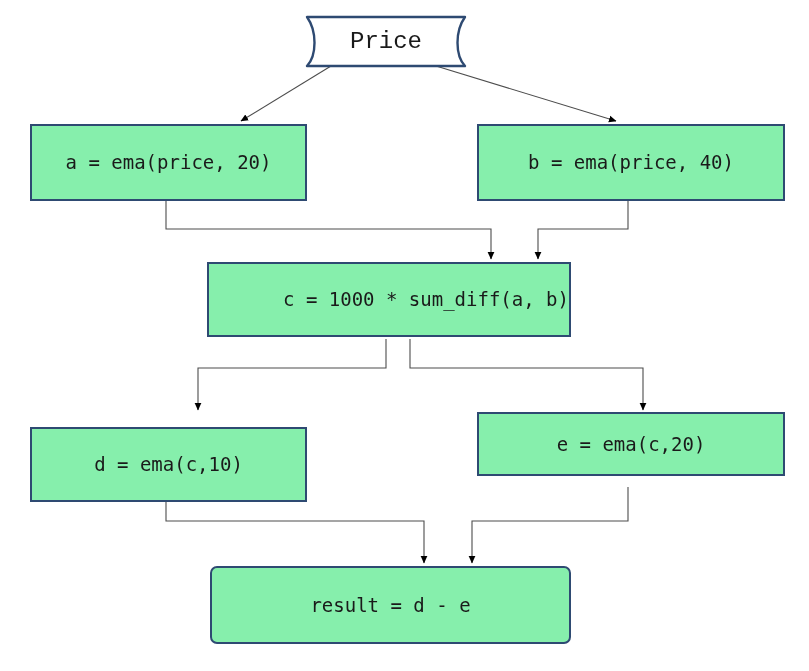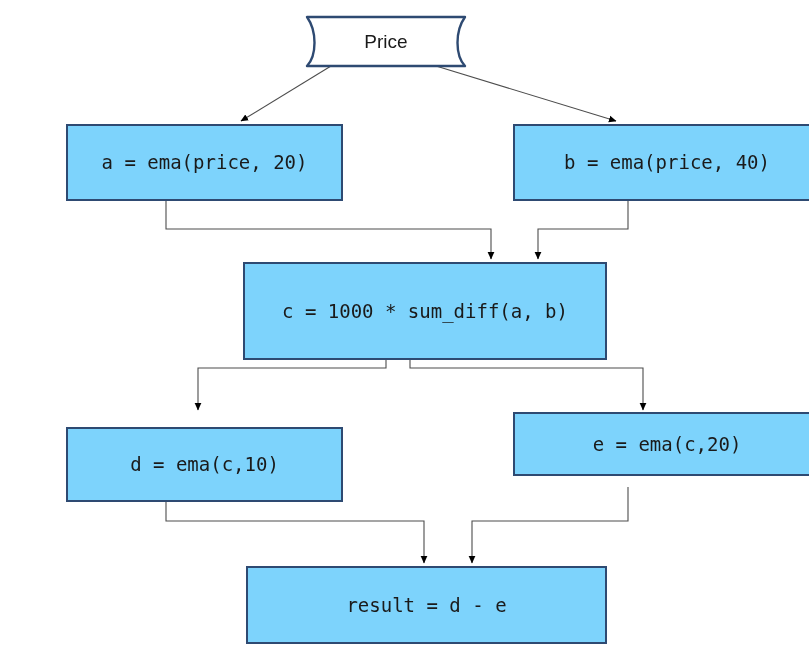--- a/index.html
+++ b/index.html
@@ -22,27 +22,26 @@
     position: absolute;
     left: 0;
     top: 0;
     width: 809px;
     height: 671px;
     pointer-events: none;
   }
   .node {
     position: absolute;
     box-sizing: border-box;
-    background: #7dd3fc;
+    background: #86efac;
     border: 2px solid #2e4a72;
     display: flex;
     align-items: center;
     justify-content: center;
     z-index: 2;
-    margin-left: 36px;
   }
   .node-label {
     font-family: "DejaVu Sans Mono", "Liberation Mono", monospace;
     font-size: 19px;
     color: #1a1a1a;
     white-space: pre;
     letter-spacing: 0px;
     line-height: 1;
   }
   .tape-node {
@@ -56,22 +55,22 @@
   }
   .tape-label {
     position: absolute;
     left: 0;
     top: 0;
     width: 100%;
     height: 100%;
     display: flex;
     align-items: center;
     justify-content: center;
-    font-family: Liberation Sans, sans-serif;
-    font-size: 19px;
+    font-family: Liberation Mono, monospace;
+    font-size: 24px;
     color: #1a1a1a;
     white-space: pre;
   }
 </style>
 </head>
 <body>
 
 <div id="canvas">
 
   <svg id="edge-layer" viewBox="0 0 809 671" width="809" height="671">
@@ -109,29 +108,29 @@
   </div>
 
   <div class="node" style="left:30px; top:124px; width:277px; height:77px;">
     <span class="node-label">a = ema(price, 20)</span>
   </div>
 
   <div class="node" style="left:477px; top:124px; width:308px; height:77px;">
     <span class="node-label">b = ema(price, 40)</span>
   </div>
 
-  <div class="node" style="left:207px; top:262px; width:364px; height:98px;">
+  <div class="node" style="left:207px; top:262px; width:364px; height:75px;justify-content:flex-end;">
     <span class="node-label">c = 1000 * sum_diff(a, b)</span>
   </div>
 
   <div class="node" style="left:30px; top:427px; width:277px; height:75px;">
     <span class="node-label">d = ema(c,10)</span>
   </div>
 
   <div class="node" style="left:477px; top:412px; width:308px; height:64px;">
     <span class="node-label">e = ema(c,20)</span>
   </div>
 
-  <div class="node" style="left:210px; top:566px; width:361px; height:78px;">
+  <div class="node" style="left:210px; top:566px; width:361px; height:78px;border-radius:7px;">
     <span class="node-label">result = d - e</span>
   </div>
 
 </div>
 
 </body></html>

